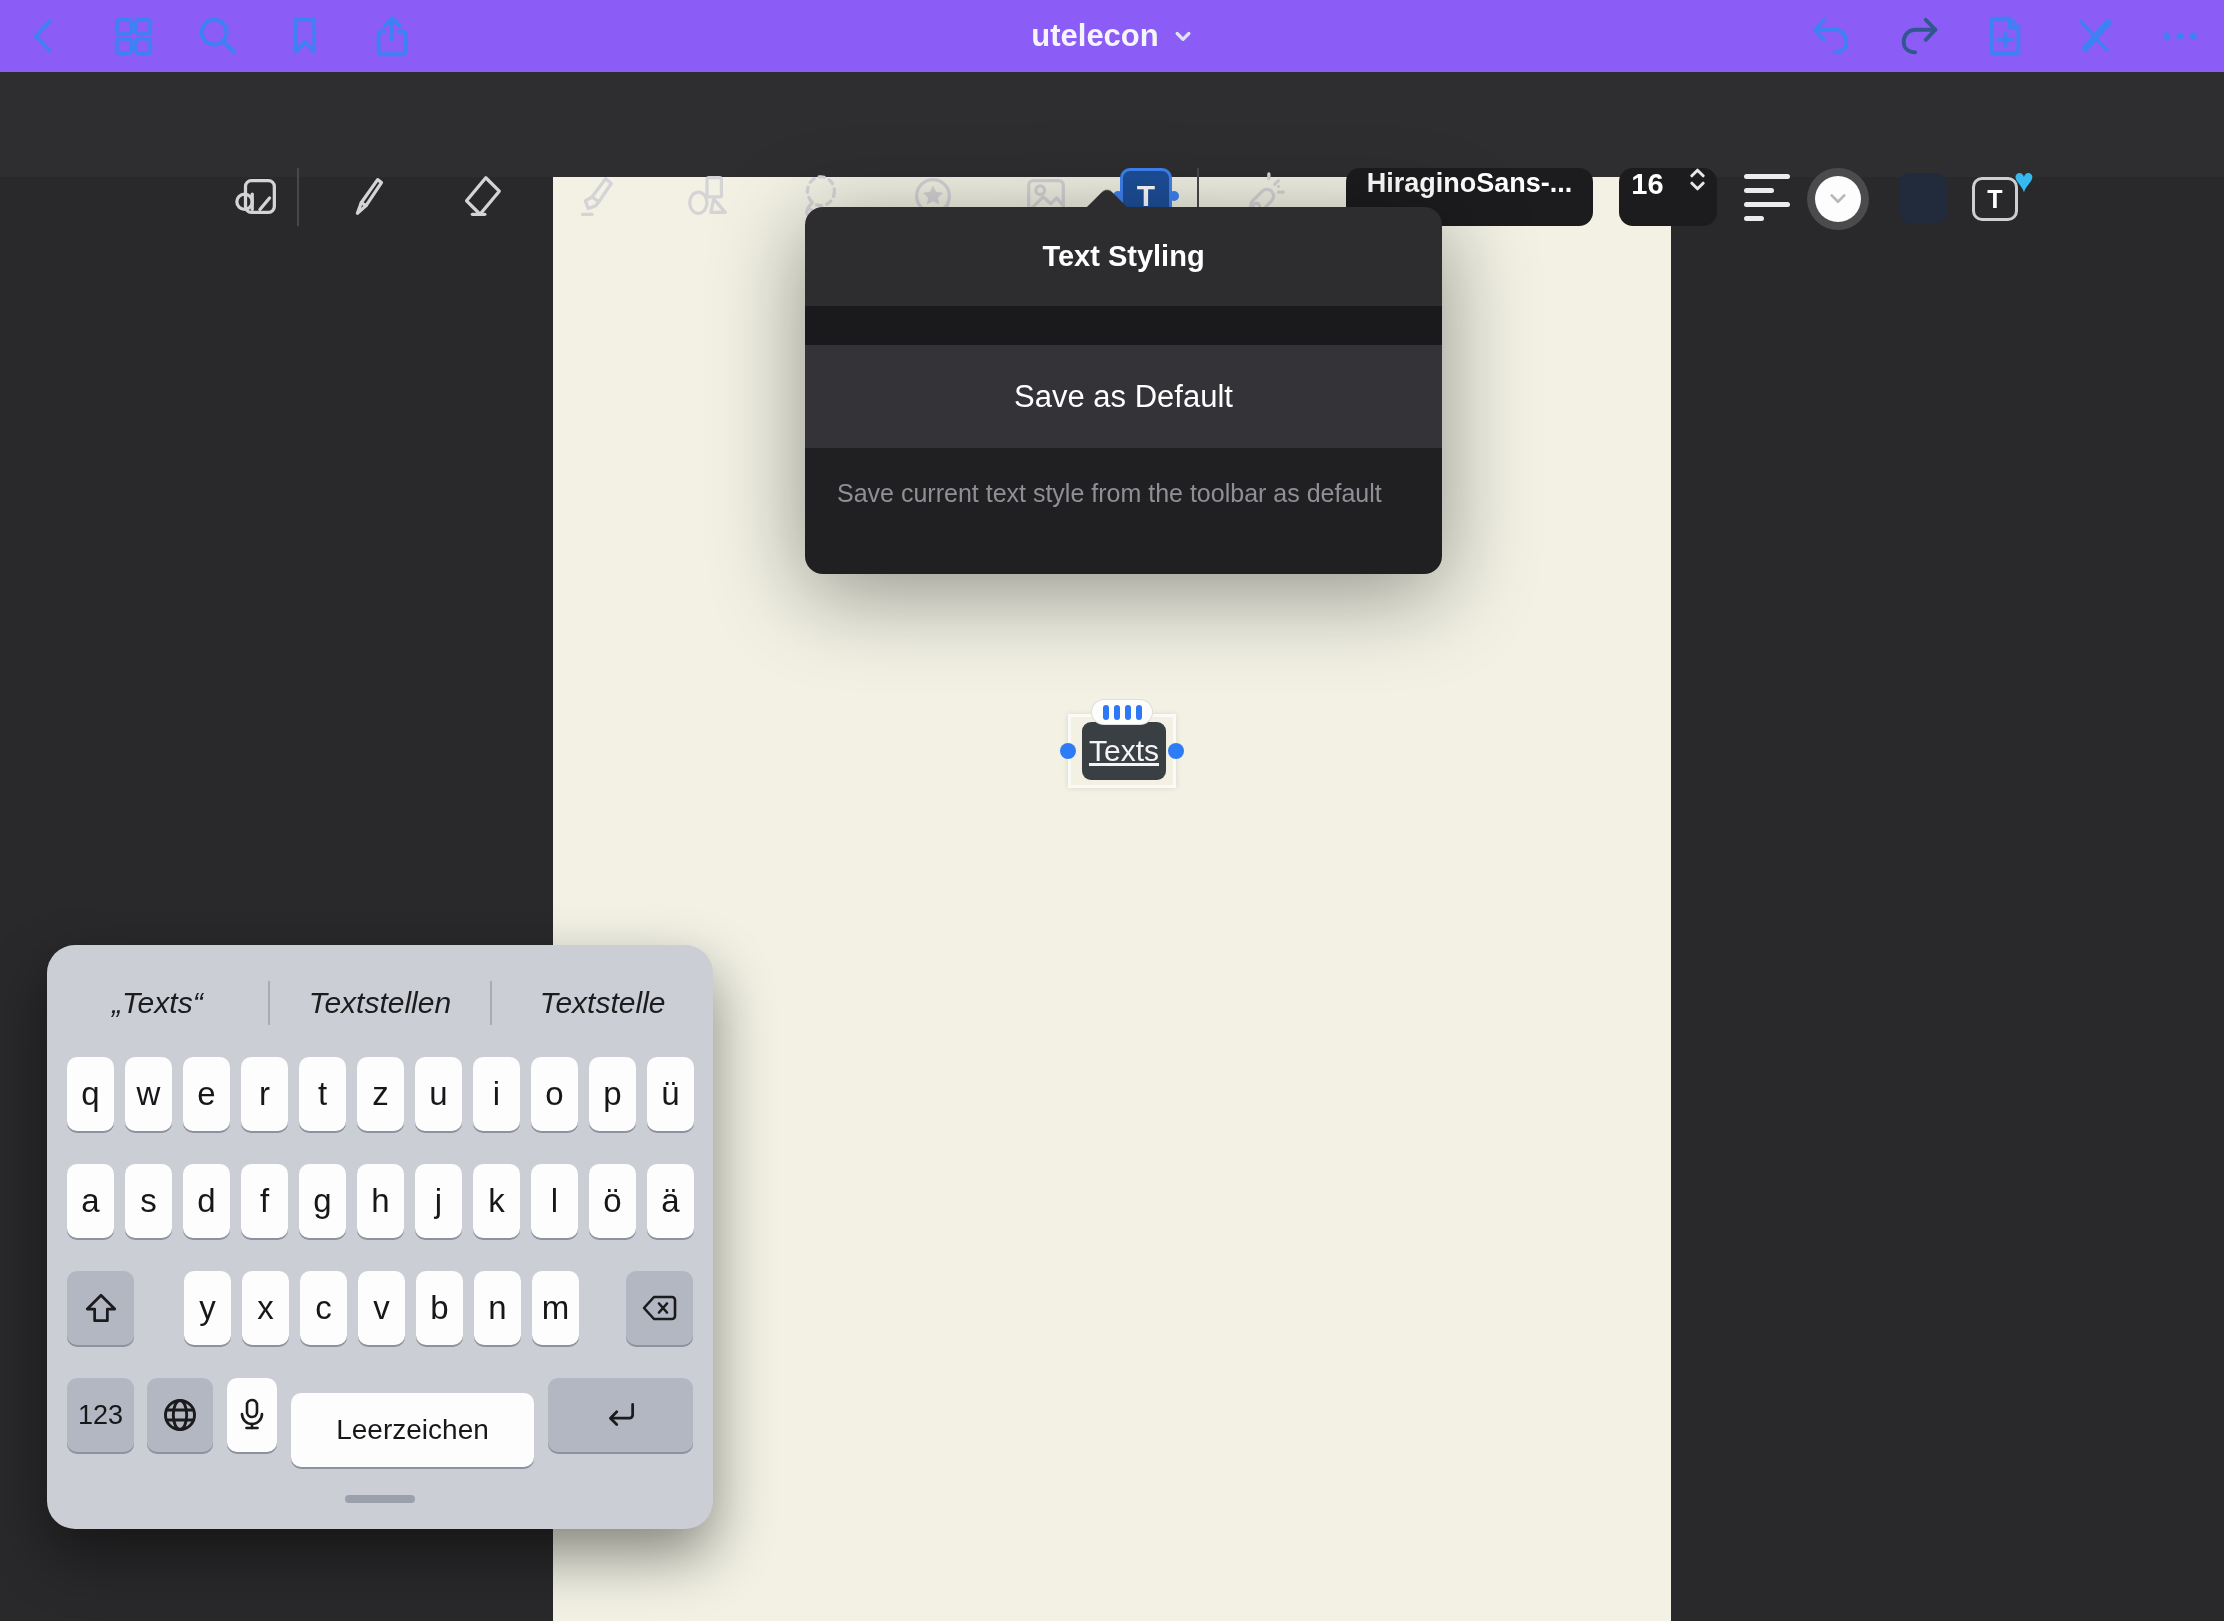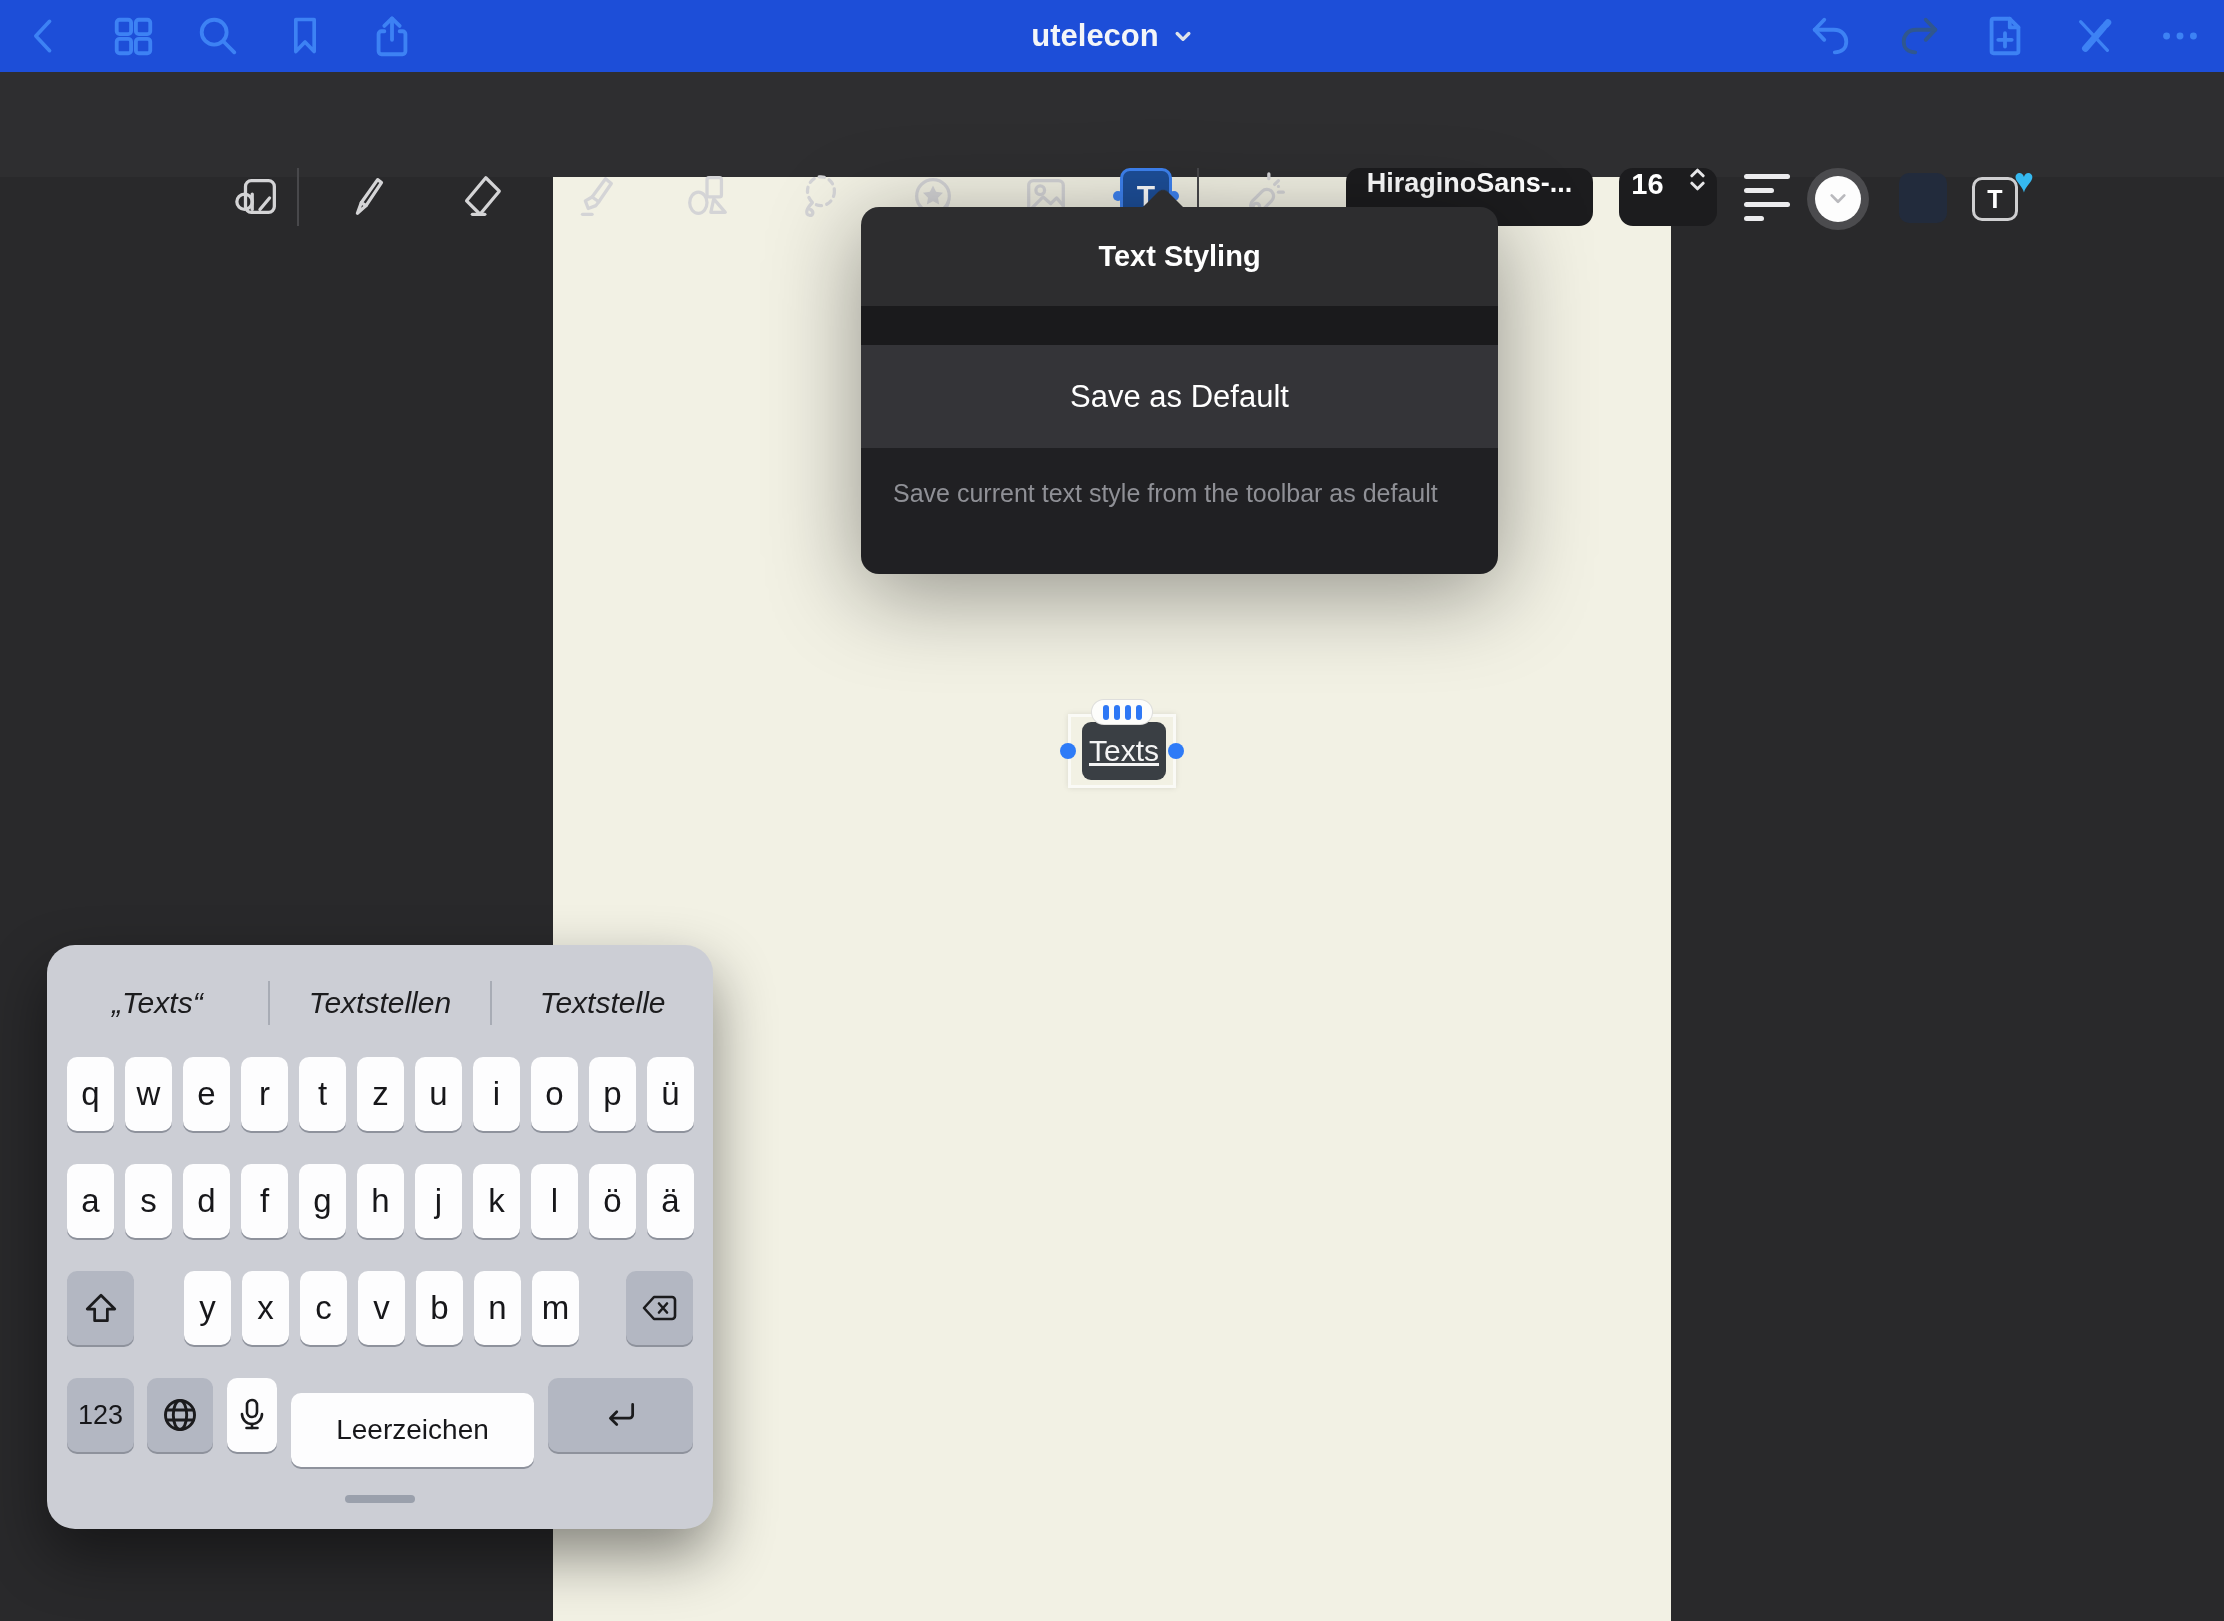--- a/index.html
+++ b/index.html
@@ -1,20 +1,20 @@
 <!DOCTYPE html>
 <html><head>
 <meta charset="utf-8">
 <style>
   html,body{margin:0;padding:0;background:#111;}
   *{box-sizing:border-box;font-family:"Liberation Sans","DejaVu Sans",sans-serif;}
   #screen{position:relative;width:2224px;height:1621px;overflow:hidden;background:#29292b;}
 
   
-  .topbar{position:absolute;left:0;top:0;width:2224px;height:72px;background:#1d4ed8;z-index:10;}
+  .topbar{position:absolute;left:0;top:0;width:2224px;height:72px;background:#8b5cf6;z-index:10;}
   .tb-icon{position:absolute;top:12px;width:48px;height:48px;display:flex;align-items:center;justify-content:center;color:#3d82f4;cursor:pointer;}
   .tb-icon svg{stroke:currentColor;fill:none;stroke-width:4;stroke-linecap:round;stroke-linejoin:round;}
   .tb-icon.dim{color:#30578f;}
   .tb-title{position:absolute;left:962px;top:0;width:300px;height:72px;display:flex;align-items:center;justify-content:center;gap:14px;color:#f3f5f8;font-size:31px;font-weight:700;}
   .tb-title svg{stroke:#dfe3e9;fill:none;stroke-width:4;stroke-linecap:round;stroke-linejoin:round;}
 
   
   .toolbar{position:absolute;left:0;top:72px;width:2224px;height:105px;background:#2e2e30;z-index:9;}
   .tool{position:absolute;top:98px;width:52px;height:52px;display:flex;align-items:center;justify-content:center;color:#d4d4d6;cursor:pointer;}
   .tool svg{stroke:currentColor;fill:none;stroke-width:3.4;stroke-linecap:round;stroke-linejoin:round;}
@@ -41,21 +41,21 @@
 
   
   .textbox-group{position:absolute;left:1068px;top:699px;z-index:5;}
   .sel-frame{position:absolute;left:0;top:15px;width:108px;height:74px;border:3px solid #fafaf6;box-shadow:0 0 6px rgba(0,0,0,0.10);cursor:move;}
   .text-chip{position:absolute;left:14px;top:23px;width:84px;height:58px;background:#3a3f44;border-radius:9px;display:flex;align-items:center;justify-content:center;color:#f4f4f4;font-size:30px;text-decoration:underline;}
   .drag-pill{position:absolute;left:23px;top:0;width:62px;height:26px;background:#fdfdfb;border:1px solid rgba(0,0,0,0.12);border-radius:13px;display:flex;align-items:center;justify-content:center;gap:5px;cursor:grab;}
   .drag-pill i{display:block;width:6px;height:15px;border-radius:3px;background:#2e78f5;}
   .handle{position:absolute;width:16px;height:16px;border-radius:50%;background:#2e7bf7;top:44px;cursor:ew-resize;}
 
   
-  .popover{position:absolute;left:861px;top:207px;width:637px;height:367px;z-index:30;filter:drop-shadow(0 18px 46px rgba(0,0,0,0.40));}
+  .popover{position:absolute;left:805px;top:207px;width:637px;height:367px;z-index:30;filter:drop-shadow(0 18px 46px rgba(0,0,0,0.40));}
   .pop-arrow{position:absolute;left:285px;top:-13px;width:34px;height:34px;background:#2d2d2f;transform:rotate(45deg);border-radius:7px 0 0 0;}
   .pop-body{position:absolute;left:0;top:0;width:637px;height:367px;border-radius:18px;overflow:hidden;display:flex;flex-direction:column;}
   .pop-header{height:99px;background:#2d2d2f;display:flex;align-items:center;justify-content:center;color:#fff;font-size:29px;font-weight:700;}
   .pop-strip{height:39px;background:#1a1a1c;}
   .pop-action{height:103px;background:#343438;display:flex;align-items:center;justify-content:center;color:#fff;font-size:31px;cursor:pointer;}
   .pop-desc{flex:1;background:#202023;padding:28px 32px 0 32px;color:#8f9096;font-size:25px;line-height:35px;}
 
   
   .kb{position:absolute;left:47px;top:945px;width:666px;height:584px;background:#ccced5;border-radius:28px;z-index:40;box-shadow:0 26px 60px rgba(0,0,0,0.45);}
   .kb-sugg{position:absolute;left:0;top:16px;width:666px;height:84px;display:flex;align-items:center;}

